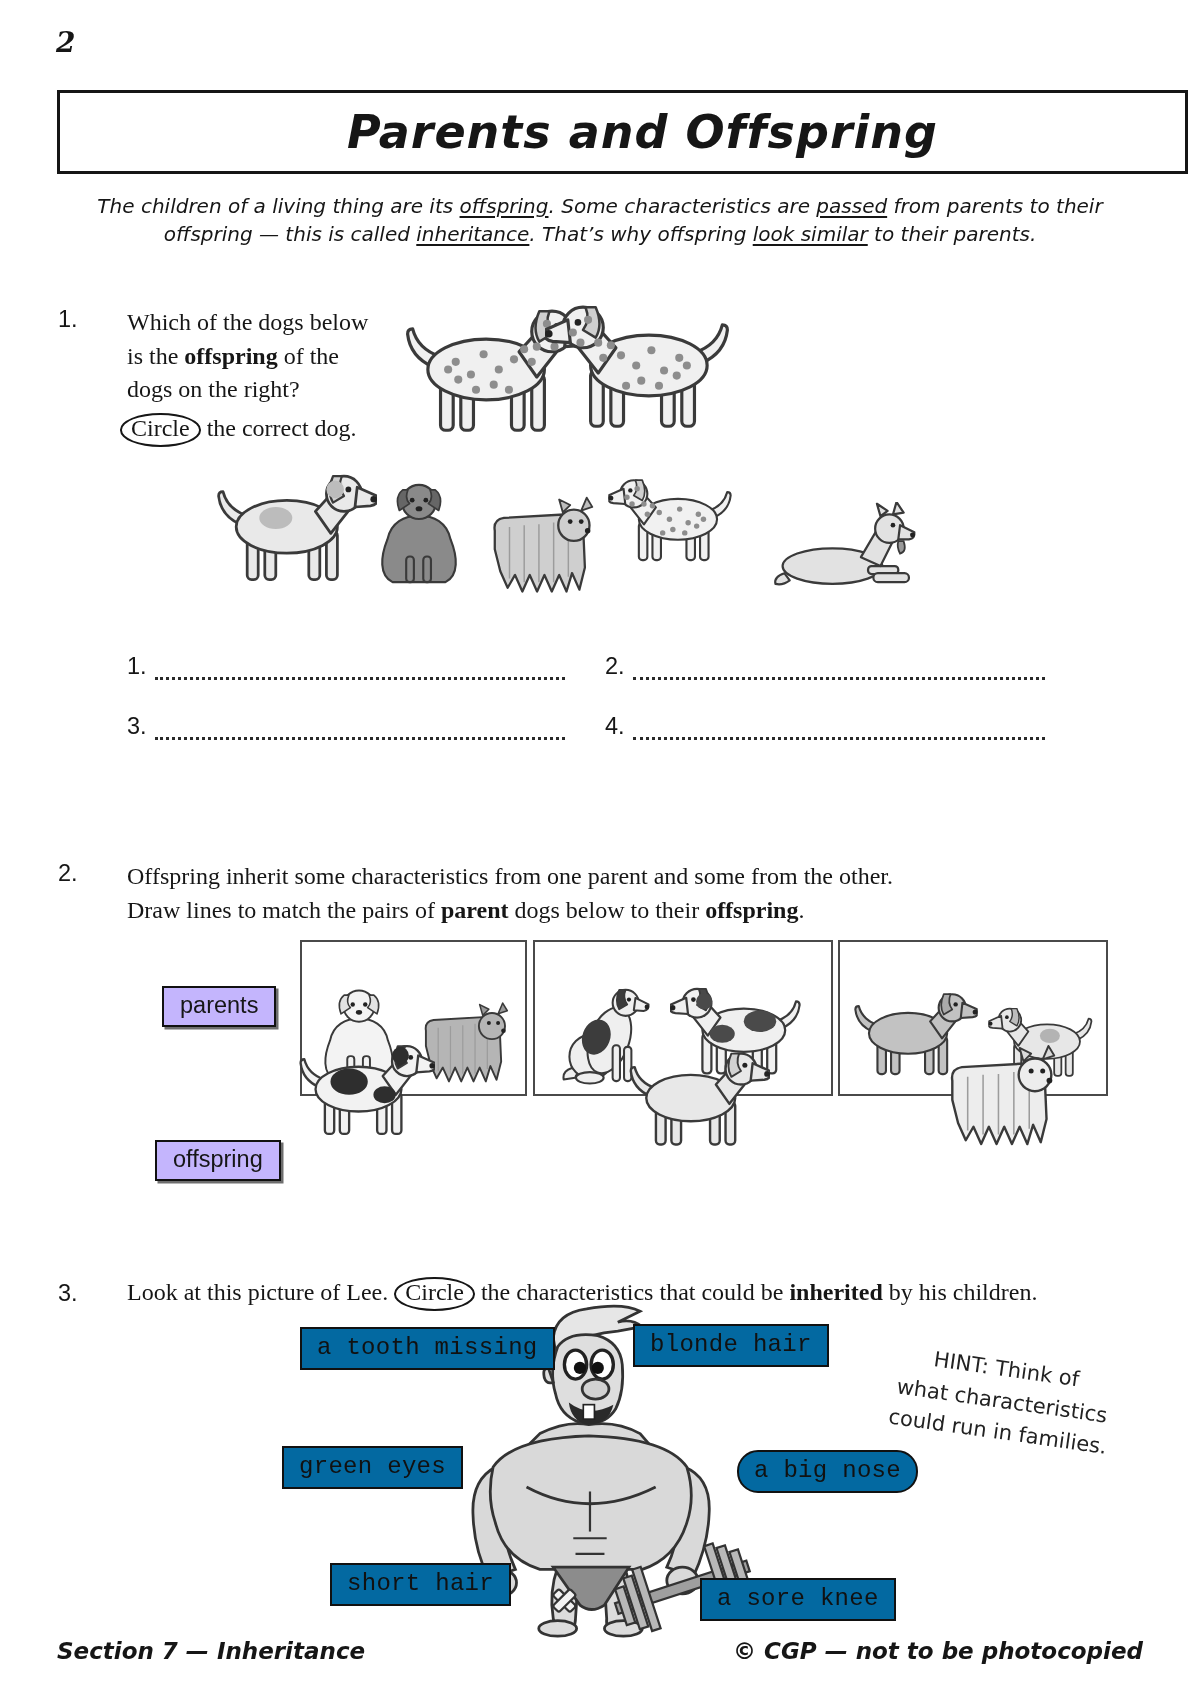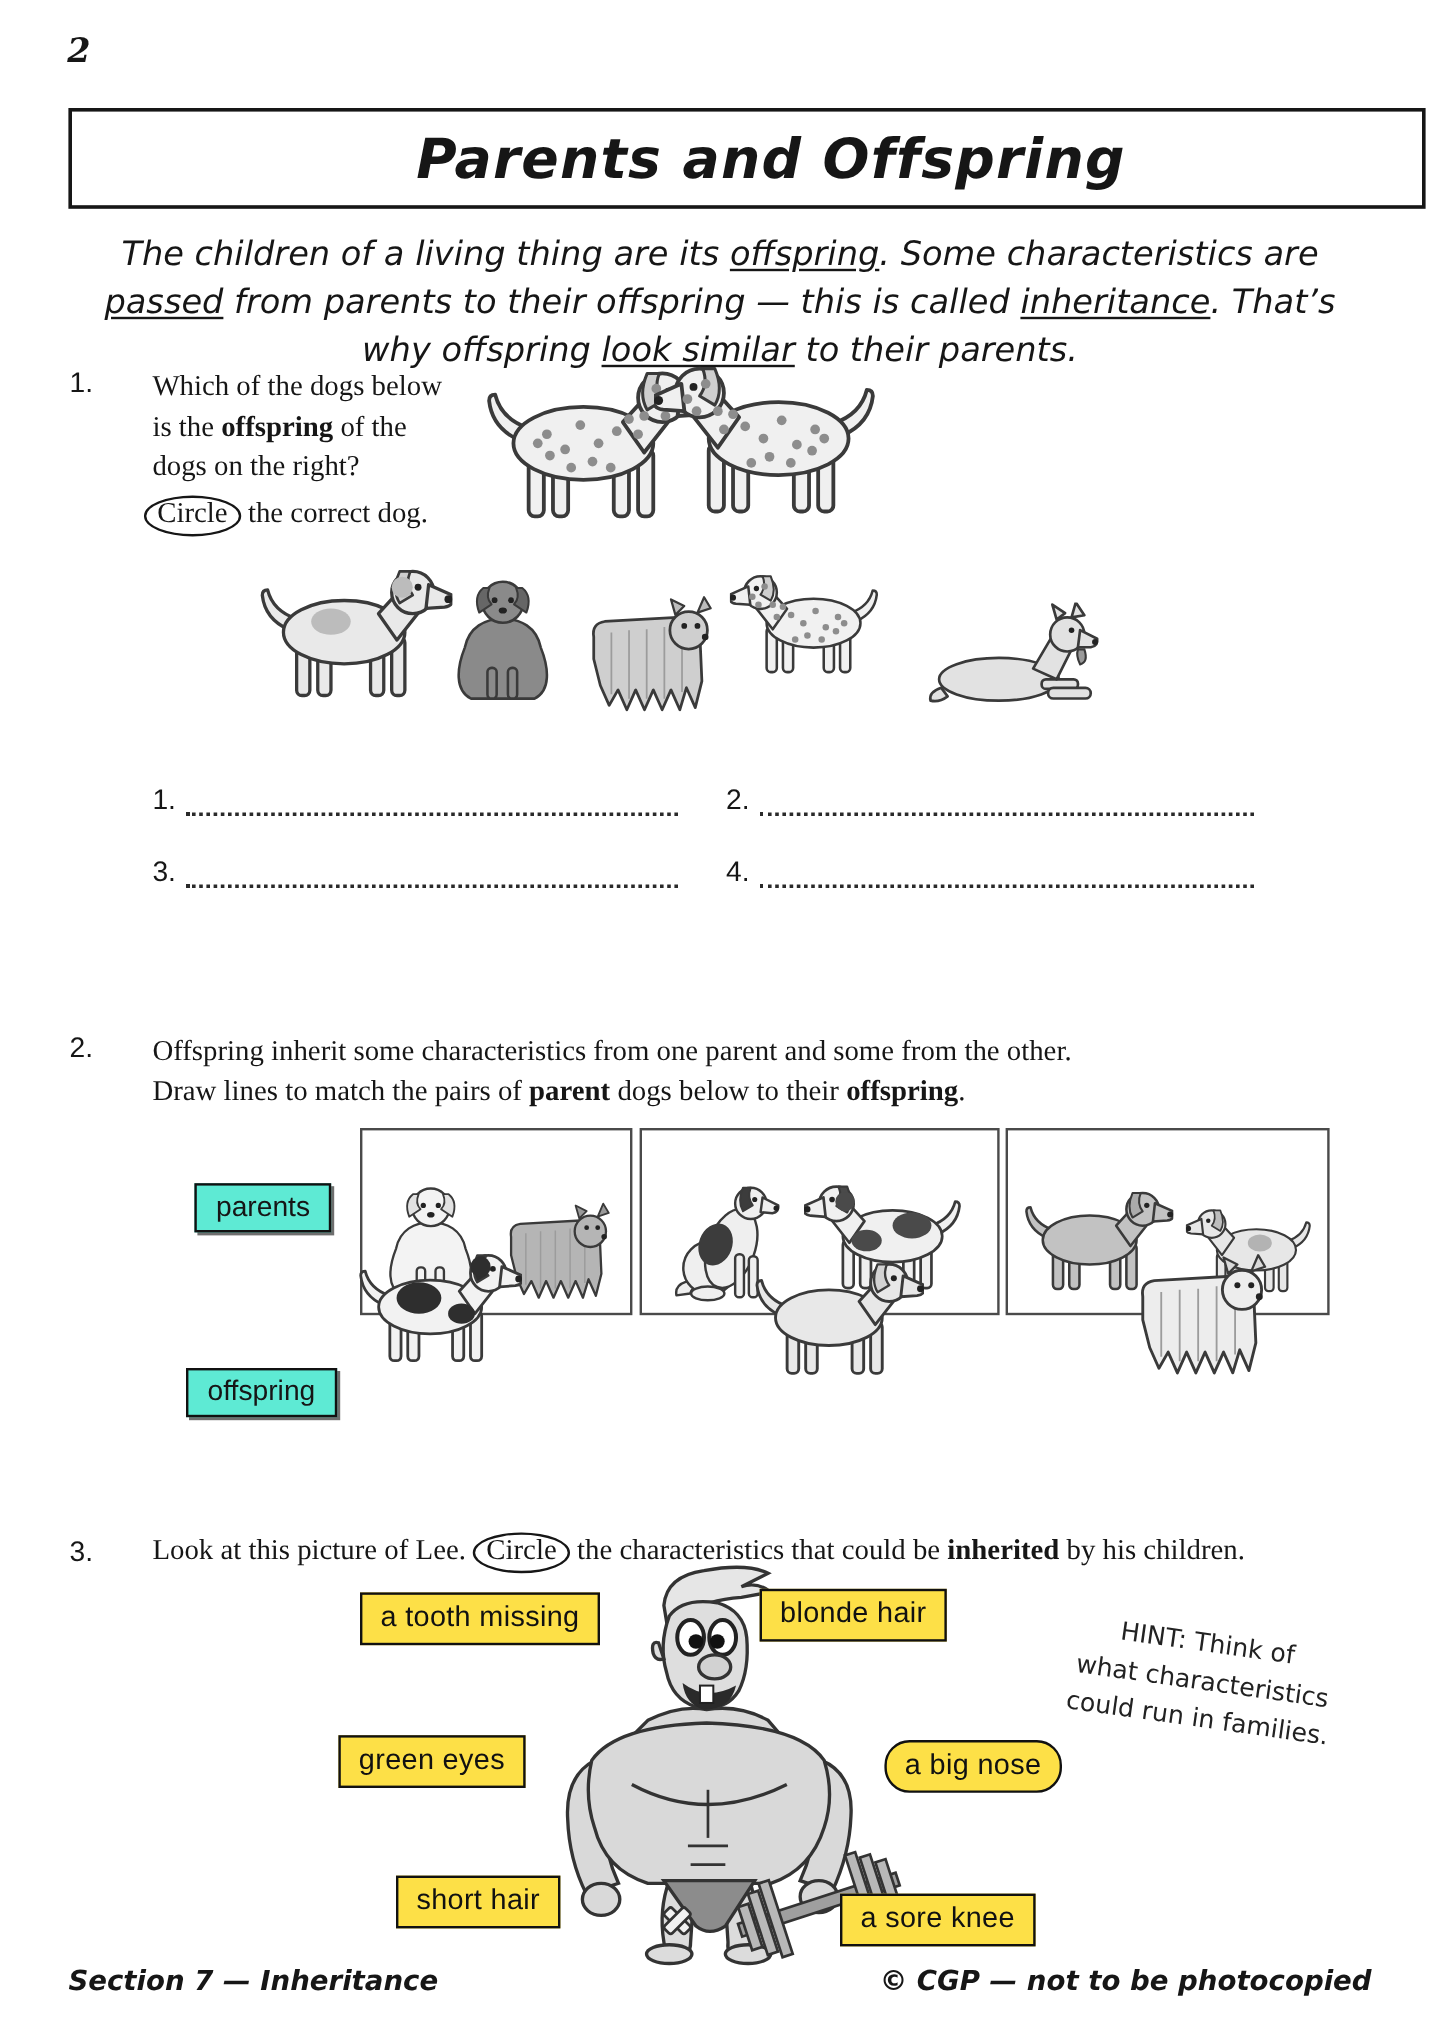--- a/index.html
+++ b/index.html
@@ -9,37 +9,37 @@
     font-family:"Liberation Sans",sans-serif;color:#161616;
   }
   
   .page-num{position:absolute;left:56px;top:26px;font-family:"DejaVu Serif",serif;
     font-style:italic;font-weight:bold;font-size:28px;}
   .title-box{position:absolute;left:57px;top:90px;width:1085px;height:78px;
     border:3px solid #161616;display:flex;align-items:center;justify-content:center;padding-left:40px;}
   .title-box h1{margin:0;font-family:"DejaVu Sans",sans-serif;font-style:italic;
     font-weight:bold;font-size:46px;letter-spacing:1px;}
   .intro{position:absolute;left:65px;top:192px;width:1070px;text-align:center;
-    font-family:"DejaVu Sans",sans-serif;font-style:italic;font-size:28px;line-height:1.42;}
+    font-family:"DejaVu Sans",sans-serif;font-style:italic;font-size:20px;line-height:1.42;}
   .intro u{text-underline-offset:3px;}
   
   .qnum{position:absolute;font-size:23.5px;}
   .qtext{position:absolute;font-size:24px;line-height:1.4;font-family:Liberation Serif, serif;}
   b{font-weight:bold;}
   .oval{display:inline-block;border:2.5px solid #161616;border-radius:50%;
     padding:0 9px 2px 9px;line-height:1.15;}
   .dotcell{position:absolute;display:flex;align-items:flex-end;font-size:23.5px;}
   .dotline{flex:1;border-bottom:3px dotted #2a2a2a;margin-left:8px;height:1.05em;}
   
   .pairbox{position:absolute;border:2px solid #4a4a4a;background:#fff;
     display:flex;align-items:flex-end;justify-content:center;gap:10px;padding:4px 4px 8px;}
   .sidelabel{position:absolute;border:2px solid #111;box-shadow:2.5px 2.5px 0 #6e6e6e;
-    padding:4px 16px 6px;font-size:23.5px;background:#5eead4;}
-  .charlabel{position:absolute;border:2.5px solid #111;background:#fde047;
-    padding:5px 15px 7px;font-family:Liberation Sans, sans-serif;font-size:24px;
+    padding:4px 16px 6px;font-size:23.5px;background:#c4b5fd;}
+  .charlabel{position:absolute;border:2.5px solid #111;background:#0369a1;
+    padding:5px 15px 7px;font-family:Liberation Mono, monospace;font-size:24px;
     letter-spacing:.3px;color:#111;white-space:nowrap;}
   .hint{position:absolute;left:862px;top:1354px;width:280px;text-align:center;
     font-family:"DejaVu Sans",sans-serif;font-size:21px;line-height:1.5;color:#222;
     transform:rotate(8deg);}
   
   .footer{position:absolute;top:1638px;font-family:"DejaVu Sans",sans-serif;
     font-style:italic;font-weight:bold;font-size:23px;}
   .footer.left{left:57px;} .footer.right{right:57px;}
   
   svg.dog{position:absolute;overflow:visible;}

